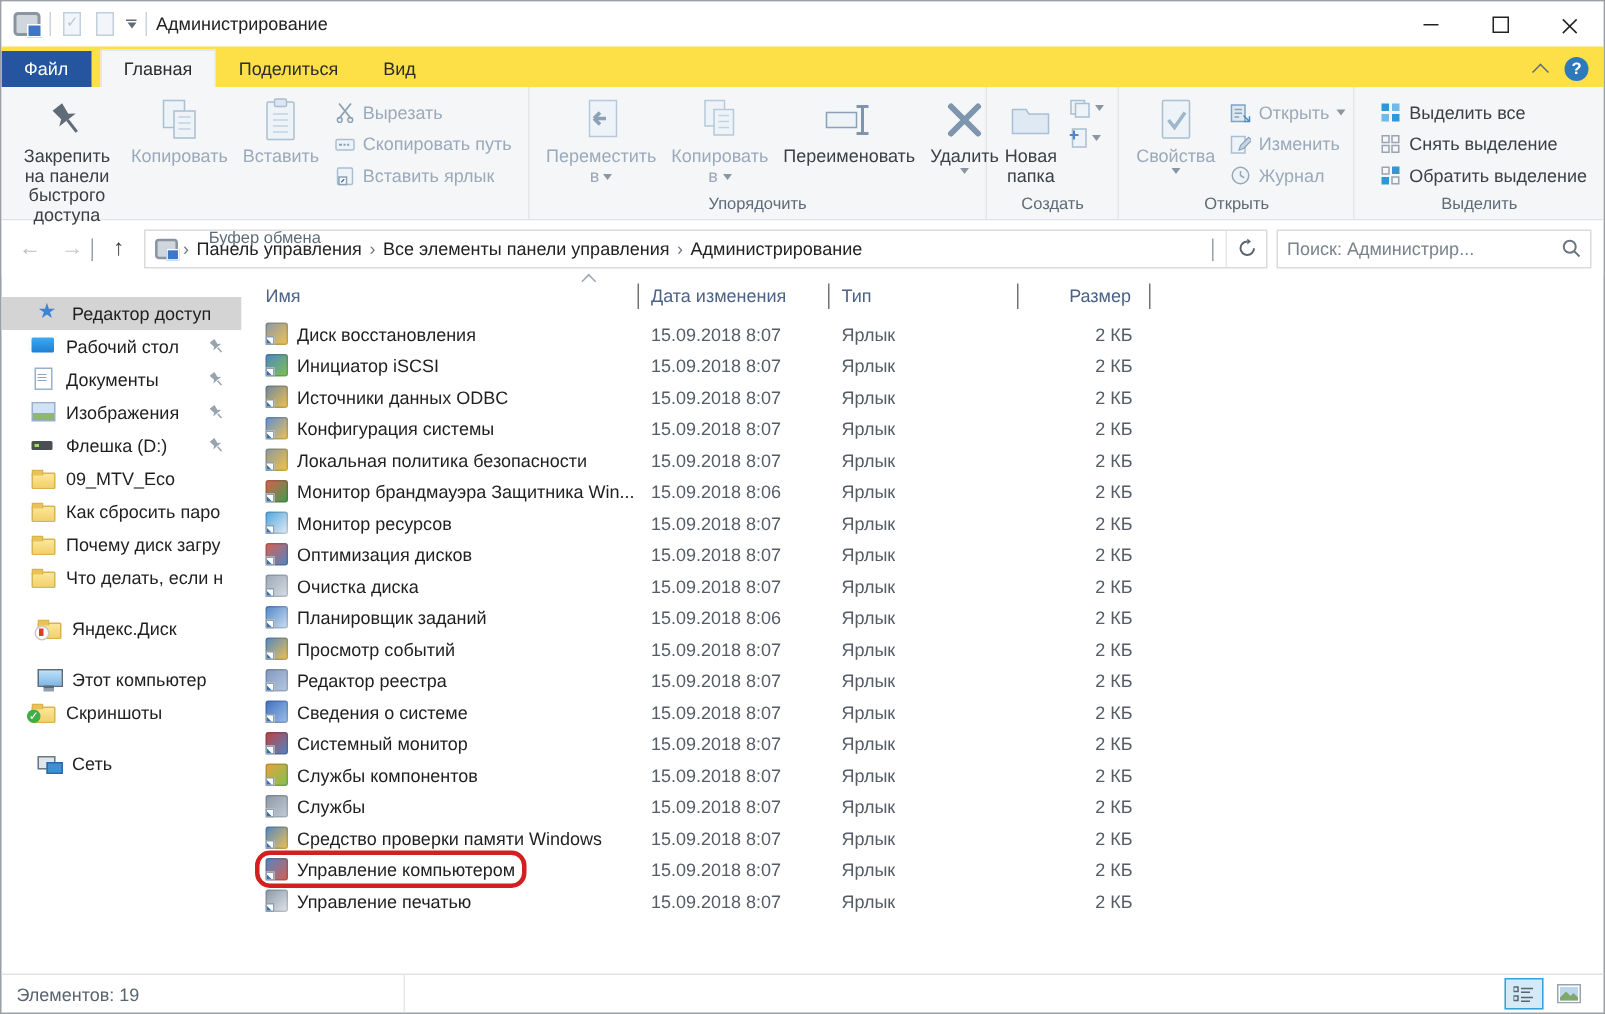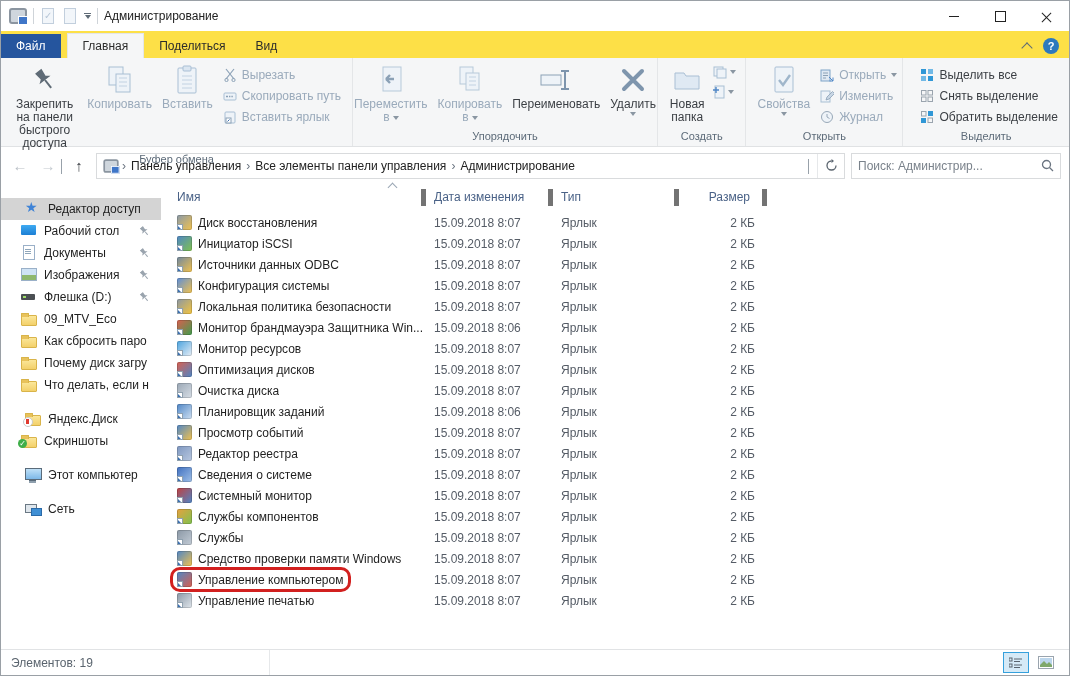--- a/index.html
+++ b/index.html
@@ -102,21 +102,21 @@
   .k-screenshots .sb-icon .ov{position:absolute;left:-3px;top:6px;width:9px;height:9px;border-radius:50%;background:#3fae49;color:#fff;font-size:8px;line-height:9px;text-align:center}
   .k-screenshots .sb-icon .ov::before{content:'✓'}
   .k-computer .sb-icon::before{content:'';position:absolute;left:0;top:1px;width:15px;height:10px;background:linear-gradient(#bfe0f7,#7db8e8);border:1px solid #5a6b7a}
   .k-computer .sb-icon::after{content:'';position:absolute;left:4px;top:12px;width:7px;height:2px;background:#5a6b7a;box-shadow:0 2px 0 -0px #8fa0ae}
   .k-network .sb-icon::before{content:'';position:absolute;left:0;top:3px;width:10px;height:7px;background:#dfe6ec;border:1px solid #6a7884}
   .k-network .sb-icon::after{content:'';position:absolute;left:6px;top:7px;width:9px;height:6px;background:#3f8fd4;border:1px solid #2a6aa8}
 
   
   .content{flex:1;position:relative;padding-top:0;min-width:0}
   .list-header{display:flex;height:23px;align-items:center;color:#4a6287;position:relative;margin-top:2px}
-  .hcell{border-right:5px solid #737373;height:17px;line-height:17px;padding-left:8px;box-sizing:border-box}
+  .hcell{border-right:1px solid #737373;height:17px;line-height:17px;padding-left:8px;box-sizing:border-box}
   .h-name{width:265px;padding-left:16px}
   .h-date{width:127px}
   .h-type{width:126px}
   .h-size{width:88px;text-align:right;padding-right:12px}
   .sort-chev{position:absolute;left:228px;top:-2px;width:6px;height:6px;border-left:1px solid #9aa6b4;border-top:1px solid #9aa6b4;transform:rotate(45deg)}
   .rows{margin-top:3px}
   .frow{display:flex;height:21px;align-items:center}
   .c-name{width:265px;box-sizing:border-box;padding-left:16px;display:flex;align-items:center;min-width:0}
   .name-wrap{display:inline-flex;align-items:center;position:relative;max-width:100%}
   .file-icon{width:15px;height:15px;flex-shrink:0;margin-right:6px;border-radius:2px;position:relative;
@@ -243,21 +243,21 @@
               <path d="M4.5 11.5l2-2" stroke="#3a6fb0"></path>
             </svg>
           <span>Вставить ярлык</span>
         </div>
       </div>
     </div>
     <div class="rgroup-label">Буфер обмена</div>
   </div>
 
   <div class="rgroup" style="width:300px">
-    <div class="rgroup-content" style="justify-content:center">
+    <div class="rgroup-content" style="justify-content:space-between">
       <div class="bigbtn disabled">
         <span class="icon32">
           <svg width="26" height="30" viewBox="0 0 26 30">
               <rect x="5" y="2" width="18" height="24" fill="#eef3f8" stroke="#b7c9da"></rect>
               <path d="M16 14H8m0 0l4-4m-4 4l4 4" stroke="#8ba1b6" stroke-width="2.4" fill="none"></path>
             </svg>
         </span>
         <span class="blabel"><span>Переместить</span><br><span>в</span><span class="caret inline-caret"></span></span>
       </div>
       <div class="bigbtn disabled">
@@ -528,31 +528,31 @@
       </div>
 
       <div class="sb-item k-yandex gap">
         <span class="sb-icon folderish-x folderish">
           <span class="ov"></span>
         </span>
         <span class="sb-label">Яндекс.Диск</span>
 
       </div>
 
+      <div class="sb-item k-computer gap">
+        <span class="sb-icon folderish-x"><span class="ov"></span></span>
+        <span class="sb-label">Этот компьютер</span>
+
+      </div>
+
       <div class="sb-item k-screenshots lv1">
         <span class="sb-icon folderish-x folderish">
           <span class="ov"></span>
         </span>
         <span class="sb-label">Скриншоты</span>
-
-      </div>
-
-      <div class="sb-item k-computer gap">
-        <span class="sb-icon folderish-x"><span class="ov"></span></span>
-        <span class="sb-label">Этот компьютер</span>
 
       </div>
 
       <div class="sb-item k-network gap">
         <span class="sb-icon folderish-x"><span class="ov"></span></span>
         <span class="sb-label">Сеть</span>
 
       </div>
 
   </div>

